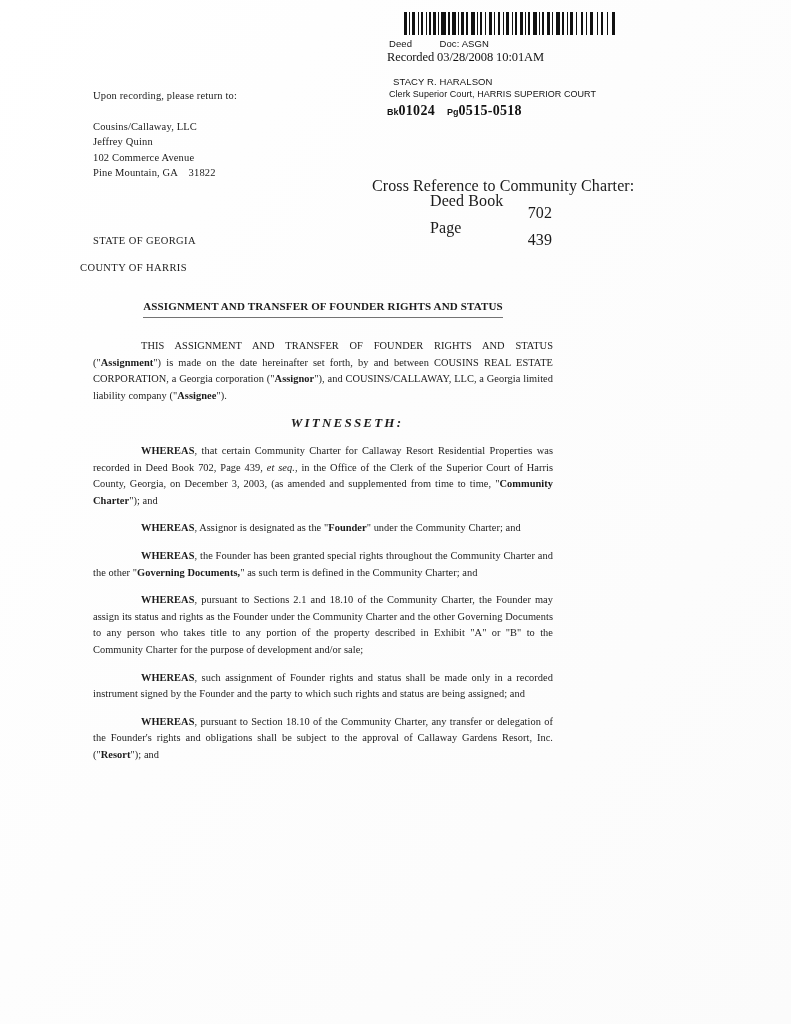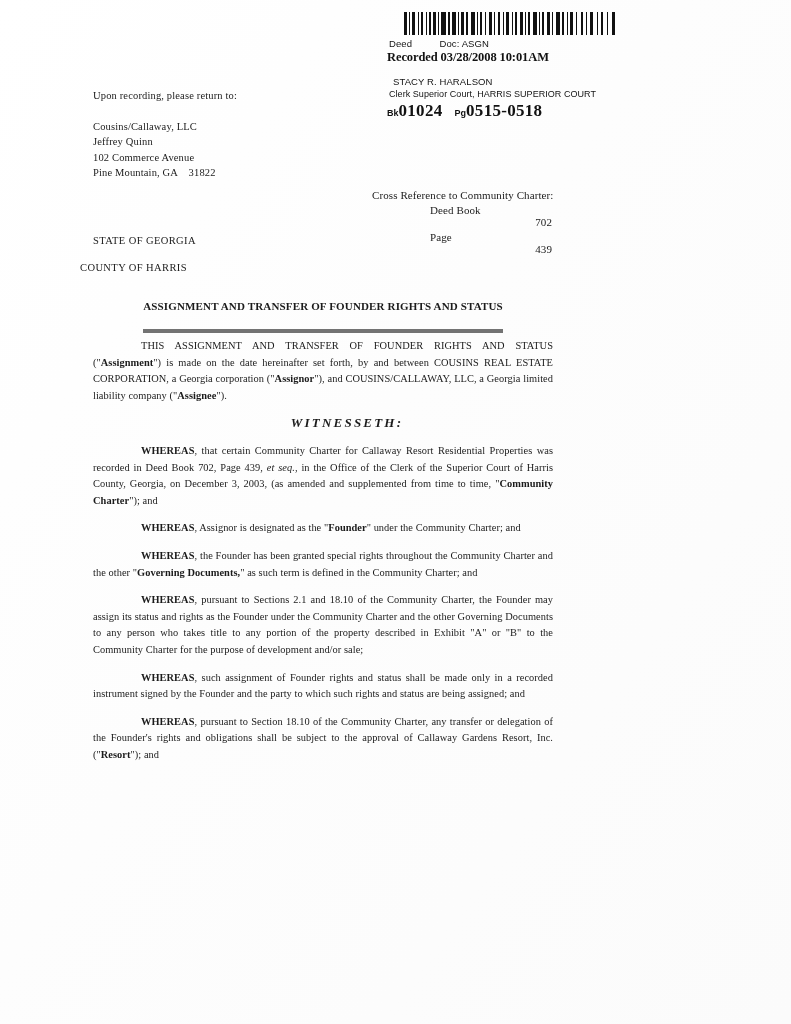--- a/index.html
+++ b/index.html
@@ -41,21 +41,21 @@
   .stamp-line1 {
     font-family: "Liberation Sans", sans-serif;
     font-size: 9.5px;
     letter-spacing: .1px;
     margin-top: 3px;
     margin-left: 4px;
     white-space: pre;
   }
   .stamp-recorded {
     font-family: "Liberation Serif", serif;
-    font-weight: bold;
+    font-weight: normal;
     font-size: 12.5px;
     letter-spacing: -.1px;
     margin-top: 1px;
     margin-left: 2px;
   }
   .stamp-clerk {
     font-family: "Liberation Sans", sans-serif;
     font-size: 9.5px;
     margin-top: 11px;
     margin-left: 8px;
@@ -74,21 +74,21 @@
     font-family: "Liberation Serif", serif;
     font-weight: bold;
     white-space: pre;
   }
   .bk-lbl, .pg-lbl {
     font-family: "Liberation Sans", sans-serif;
     font-size: 9px;
     font-weight: bold;
   }
   .bk-val, .pg-val {
-    font-size: 17px;
+    font-size: 14px;
     letter-spacing: .3px;
   }
 
   
   .return-block {
     position: absolute;
     left: 93px;
     top: 88px;
     font-size: 10.5px;
     line-height: 15.5px;
@@ -96,22 +96,22 @@
   }
   .return-block .addr {
     margin-top: 15px;
   }
   .return-block .addr div { white-space: pre; }
 
   
   .xref {
     position: absolute;
     left: 372px;
-    top: 188px;
-    font-size: 11px;
+    top: 178px;
+    font-size: 16px;
     line-height: 15px;
     letter-spacing: .1px;
   }
   .xref-rows { margin-left: 58px; text-align: center; }
   .xref-row {
     display: flex;
     width: 122px;
   }
   .xref-row .k { flex: 0 0 auto; }
   .xref-row .v { margin-left: auto; margin-top: 12px; }
@@ -137,22 +137,22 @@
     position: absolute;
     left: 93px;
     top: 300px;
     width: 460px;
     text-align: center;
     font-size: 11px;
     font-weight: bold;
     letter-spacing: .15px;
   }
   .doc-title span {
-    border-bottom: 4px solid #737373;
-    padding-bottom: 17px;
+    border-bottom: 1px solid #737373;
+    padding-bottom: 5px;
   }
 
   
   .body-col {
     position: absolute;
     left: 93px;
     top: 338px;
     width: 460px;
     font-size: 10.4px;
     line-height: 16.6px;

